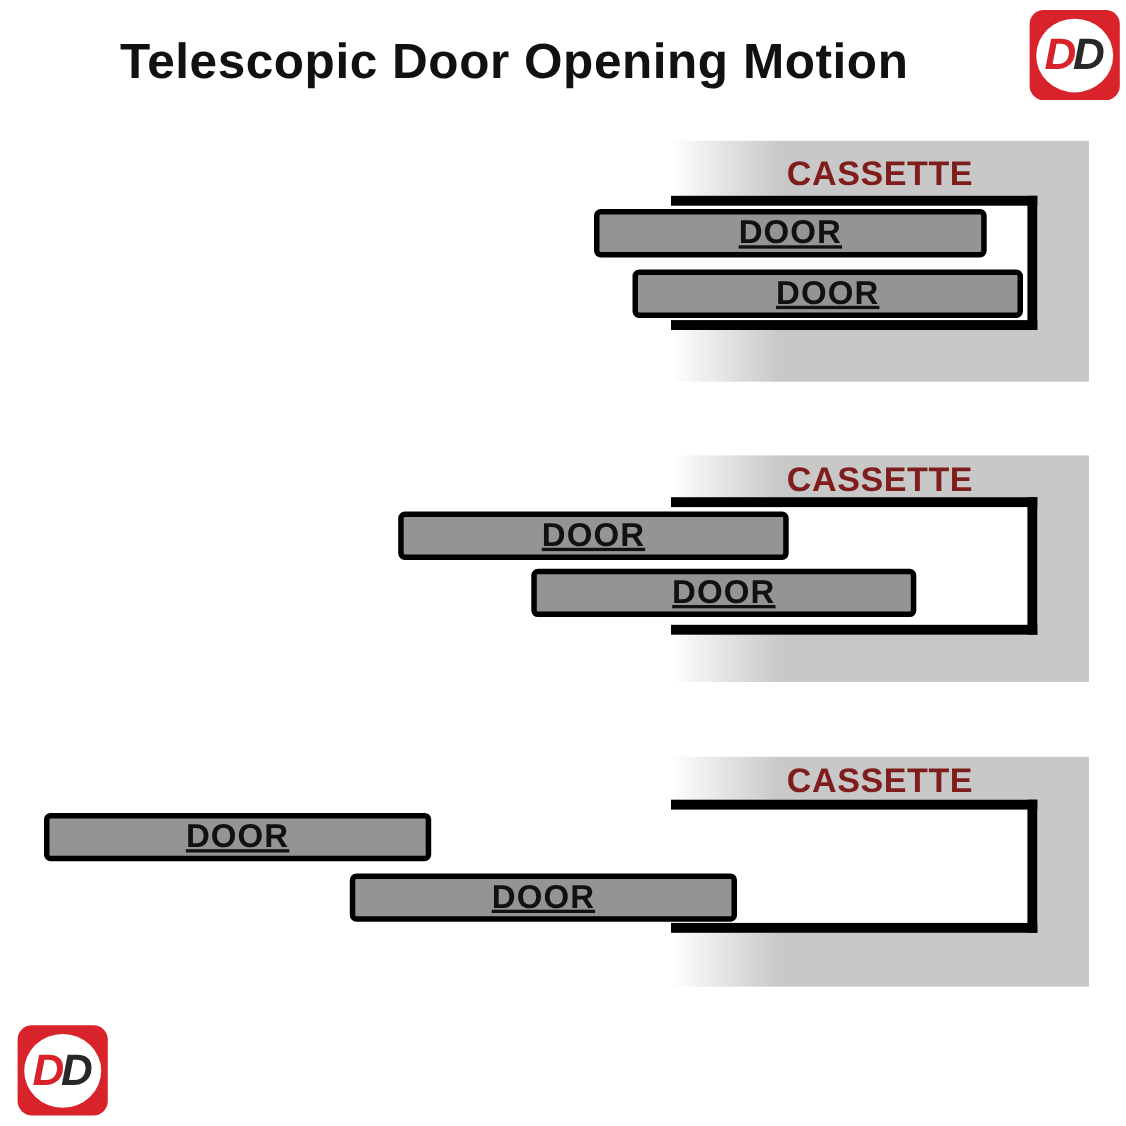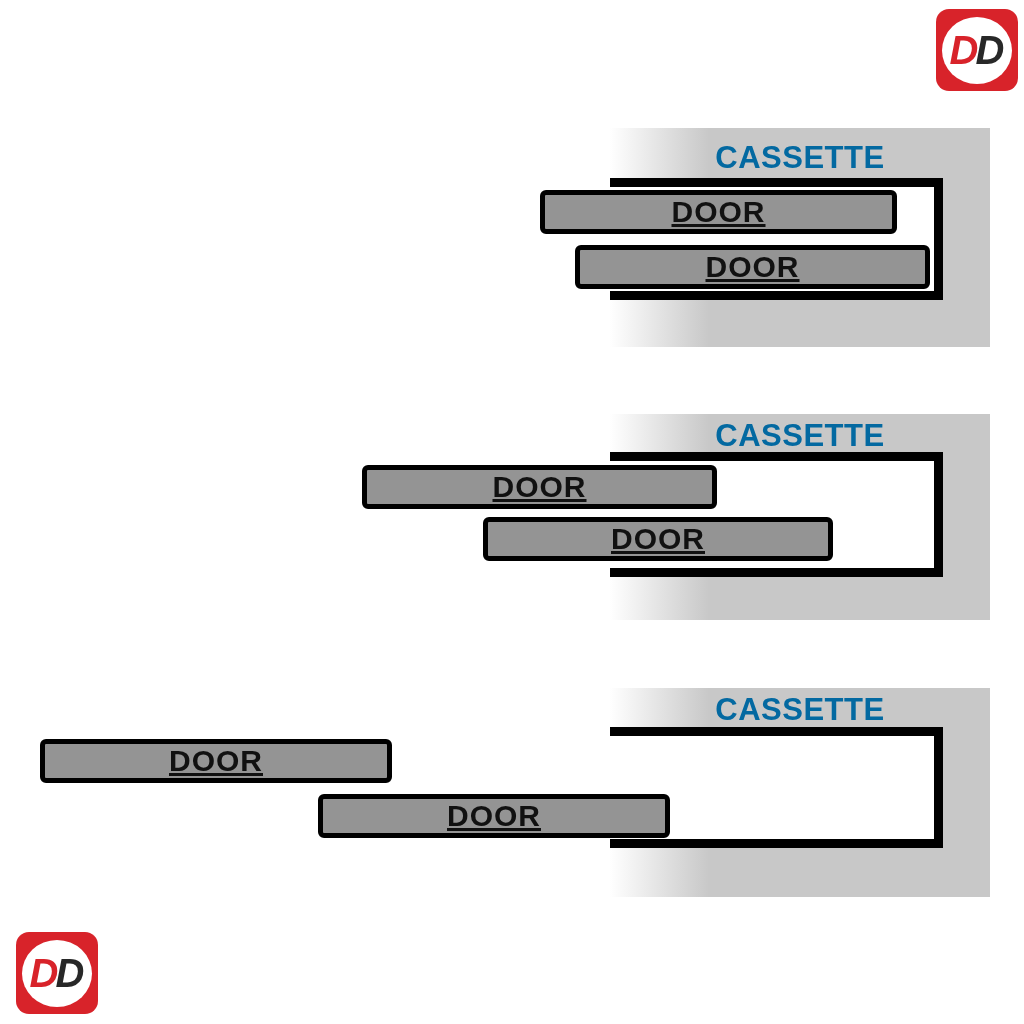--- a/index.html
+++ b/index.html
@@ -34,21 +34,21 @@
   .logo-d2{color:#282828;}
 
   
   .gradient-block{
     position:absolute;left:610px;width:380px;
     background:linear-gradient(90deg,#ffffff 0%,var(--cassette-bg-gray) 26%,var(--cassette-bg-gray) 100%);
     z-index:1;
   }
   .cassette-label{
     position:absolute;left:610px;width:380px;text-align:center;
-    font-size:31px;font-weight:600;color:#0369a1;z-index:3;letter-spacing:0.5px;
+    font-size:31px;font-weight:600;color:#7f1d1d;z-index:3;letter-spacing:0.5px;
   }
   .cassette-outline{
     position:absolute;left:610px;width:333px;background:#ffffff;
     border-style:solid;border-color:var(--outline-black);
     border-width:9px 9px 9px 0;box-sizing:border-box;z-index:2;
   }
   .door{
     position:absolute;width:355px;height:44px;box-sizing:border-box;
     background:var(--door-gray);border:5px solid var(--outline-black);border-radius:6px;
     display:flex;align-items:center;justify-content:center;
@@ -71,20 +71,21 @@
   .p3-label{top:692px;}
   .p3-cassette{top:727px;height:121px;}
   .p3-door1{left:40px;top:739px;width:352px;}
   .p3-door2{left:318px;top:794px;width:352px;}
 </style>
 </head>
 <body>
 
 <div class="page">
 
+  <div class="title">Telescopic Door Opening Motion</div>
 
   <div class="logo logo-top">
     <div class="logo-circle">
         <span class="logo-d1">D</span>
         <span class="logo-d2">D</span>
       </div>
   </div>
 
   <div>
     <div class="gradient-block p1-block"></div>

